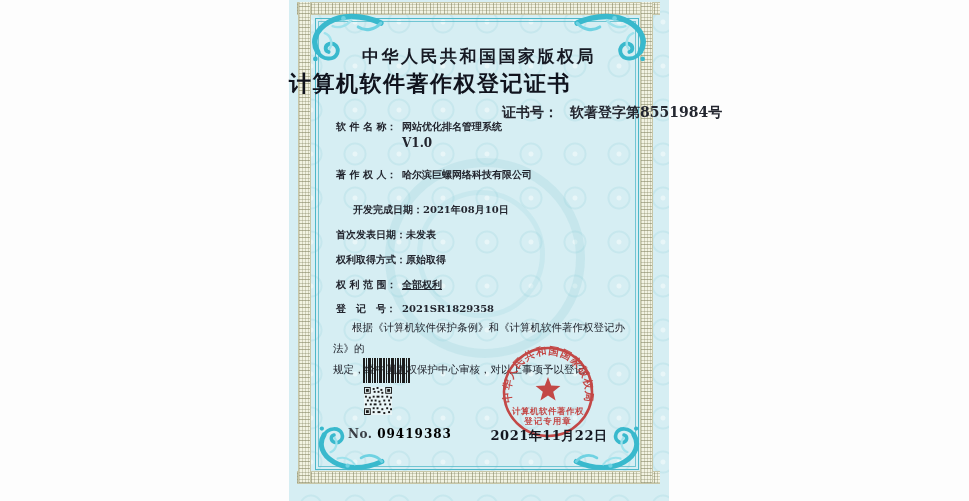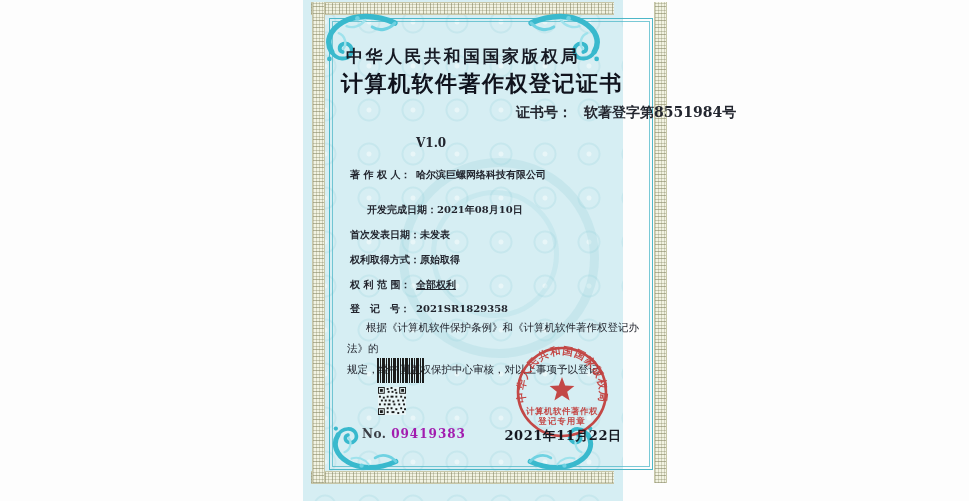--- a/index.html
+++ b/index.html
@@ -1,18 +1,18 @@
 <!DOCTYPE html>
 <html><head>
 <meta charset="utf-8">
 <style>
   html,body { margin:0; padding:0; background:#ffffff; }
   .stage { position:relative; width:969px; height:501px; background:#fdfdfd; overflow:hidden;
            font-family:"DejaVu Serif","Liberation Serif",serif; }
-  .cert { position:absolute; left:303px; top:0; width:320px; height:501px;
+  .cert { position:absolute; left:289px; top:0; width:380px; height:501px;
           background:#d6eef3; }
 
   
   .wm { position:absolute; inset:0;
         background-image:
           radial-gradient(circle, rgba(255,255,255,.45) 0 2px, rgba(255,255,255,0) 3px),
           radial-gradient(circle, rgba(255,255,255,0) 9px, rgba(122,196,208,.17) 10px, rgba(122,196,208,.17) 11px, rgba(255,255,255,0) 12px);
         background-size:44px 44px; background-position:0 0, 0 0; }
   .wm-big { position:absolute; left:96px; top:158px; width:182px; height:182px; border-radius:50%;
             border:9px solid rgba(140,205,215,.22); }
@@ -42,42 +42,42 @@
   .frame::after { content:""; position:absolute; inset:2px; border:1px solid rgba(77,183,200,.75); }
 
   .flourish { position:absolute; }
   .fl-tl { left:17px; top:13px; }
   .fl-tr { right:17px; top:13px; transform:scaleX(-1); }
   .fl-bl { left:15px; top:420px; transform:scaleY(-1); }
   .fl-br { right:15px; top:420px; transform:scale(-1,-1); }
 
   .issuer { position:absolute; top:45px; left:0; width:100%; text-align:center;
             font-size:17px; font-weight:700; letter-spacing:2.5px; color:#171a24; }
-  .title  { position:absolute; top:69px; left:0; width:100%; text-align:right;
+  .title  { position:absolute; top:69px; left:0; width:100%; text-align:left;
             font-size:22px; font-weight:700; letter-spacing:1.5px; color:#10131d; }
   .certno { position:absolute; top:104px; left:213px; font-size:14px; font-weight:700; color:#23262f;
             white-space:nowrap; }
   .certno .gap { display:inline-block; width:12px; }
 
   .frow { position:absolute; left:47px; font-size:10px; font-weight:700; color:#22252e; white-space:nowrap; }
   .frow .lab { display:inline-block; min-width:66px; }
   .r0 { top:120px; } .r0b { position:absolute; left:113px; top:136px; font-size:12px; font-weight:700; color:#22252e; }
   .r1 { top:160px;margin-top:8px; } .r2 { top:203px;margin-left:17px; } .r3 { top:228px; }
   .r4 { top:253px; } .r5 { top:278px;text-decoration:underline; } .r6 { top:302px; }
 
   .statement { position:absolute; left:44px; top:317px; width:310px; font-size:10.5px; font-weight:400;
                color:#22252e; line-height:21px; }
   .statement .ln1 { text-indent:19px; }
 
   .barcode { position:absolute; left:74px; top:358px; }
   .qrcode  { position:absolute; left:75px; top:387px; }
 
   .serial { position:absolute; left:59px; top:427px; font-size:12px; font-weight:700; color:#3a3d44;
             letter-spacing:.5px; }
-  .serial .num { color:#a21caf; letter-spacing:1px; }
+  .serial .num { color:#000000; letter-spacing:1px; }
 
   .seal { position:absolute; left:211px; top:344px; opacity:.92; }
   .issue-date { position:absolute; left:196px; top:427px; width:128px; text-align:center;
                 font-size:13px; font-weight:700; color:#14161f; letter-spacing:.5px; }
 </style>
 </head>
 <body>
 
 <div class="stage">
   <div class="cert">
@@ -127,20 +127,21 @@
       <path d="M24,25 C32,28 35,38 30,45" fill="none" stroke="#9fe2ec" stroke-width="3" stroke-linecap="round"></path>
       <circle cx="48" cy="6" r="3" fill="#6fd2e2"></circle>
       <circle cx="12" cy="58" r="3" fill="#39b9cd"></circle>
     </svg>
 
     <div class="issuer">中华人民共和国国家版权局</div>
     <div class="title">计算机软件著作权登记证书</div>
 
     <div class="certno"><span>证书号：</span><span class="gap"></span><span>软著登字第8551984号</span></div>
 
+    <div class="frow r0"><span class="lab">软 件 名 称：</span><span class="val">网站优化排名管理系统</span></div>
     <div class="r0b">V1.0</div>
     <div class="frow r1"><span class="lab">著 作 权 人：</span><span class="val">哈尔滨巨螺网络科技有限公司</span></div>
     <div class="frow r2"><span class="lab">开发完成日期：</span><span class="val">2021年08月10日</span></div>
     <div class="frow r3"><span class="lab">首次发表日期：</span><span class="val">未发表</span></div>
     <div class="frow r4"><span class="lab">权利取得方式：</span><span class="val">原始取得</span></div>
     <div class="frow r5"><span class="lab">权 利 范 围：</span><span class="val">全部权利</span></div>
     <div class="frow r6"><span class="lab">登　记　号：</span><span class="val">2021SR1829358</span></div>
 
     <div class="statement">
       <div class="ln1">根据《计算机软件保护条例》和《计算机软件著作权登记办法》的</div>

